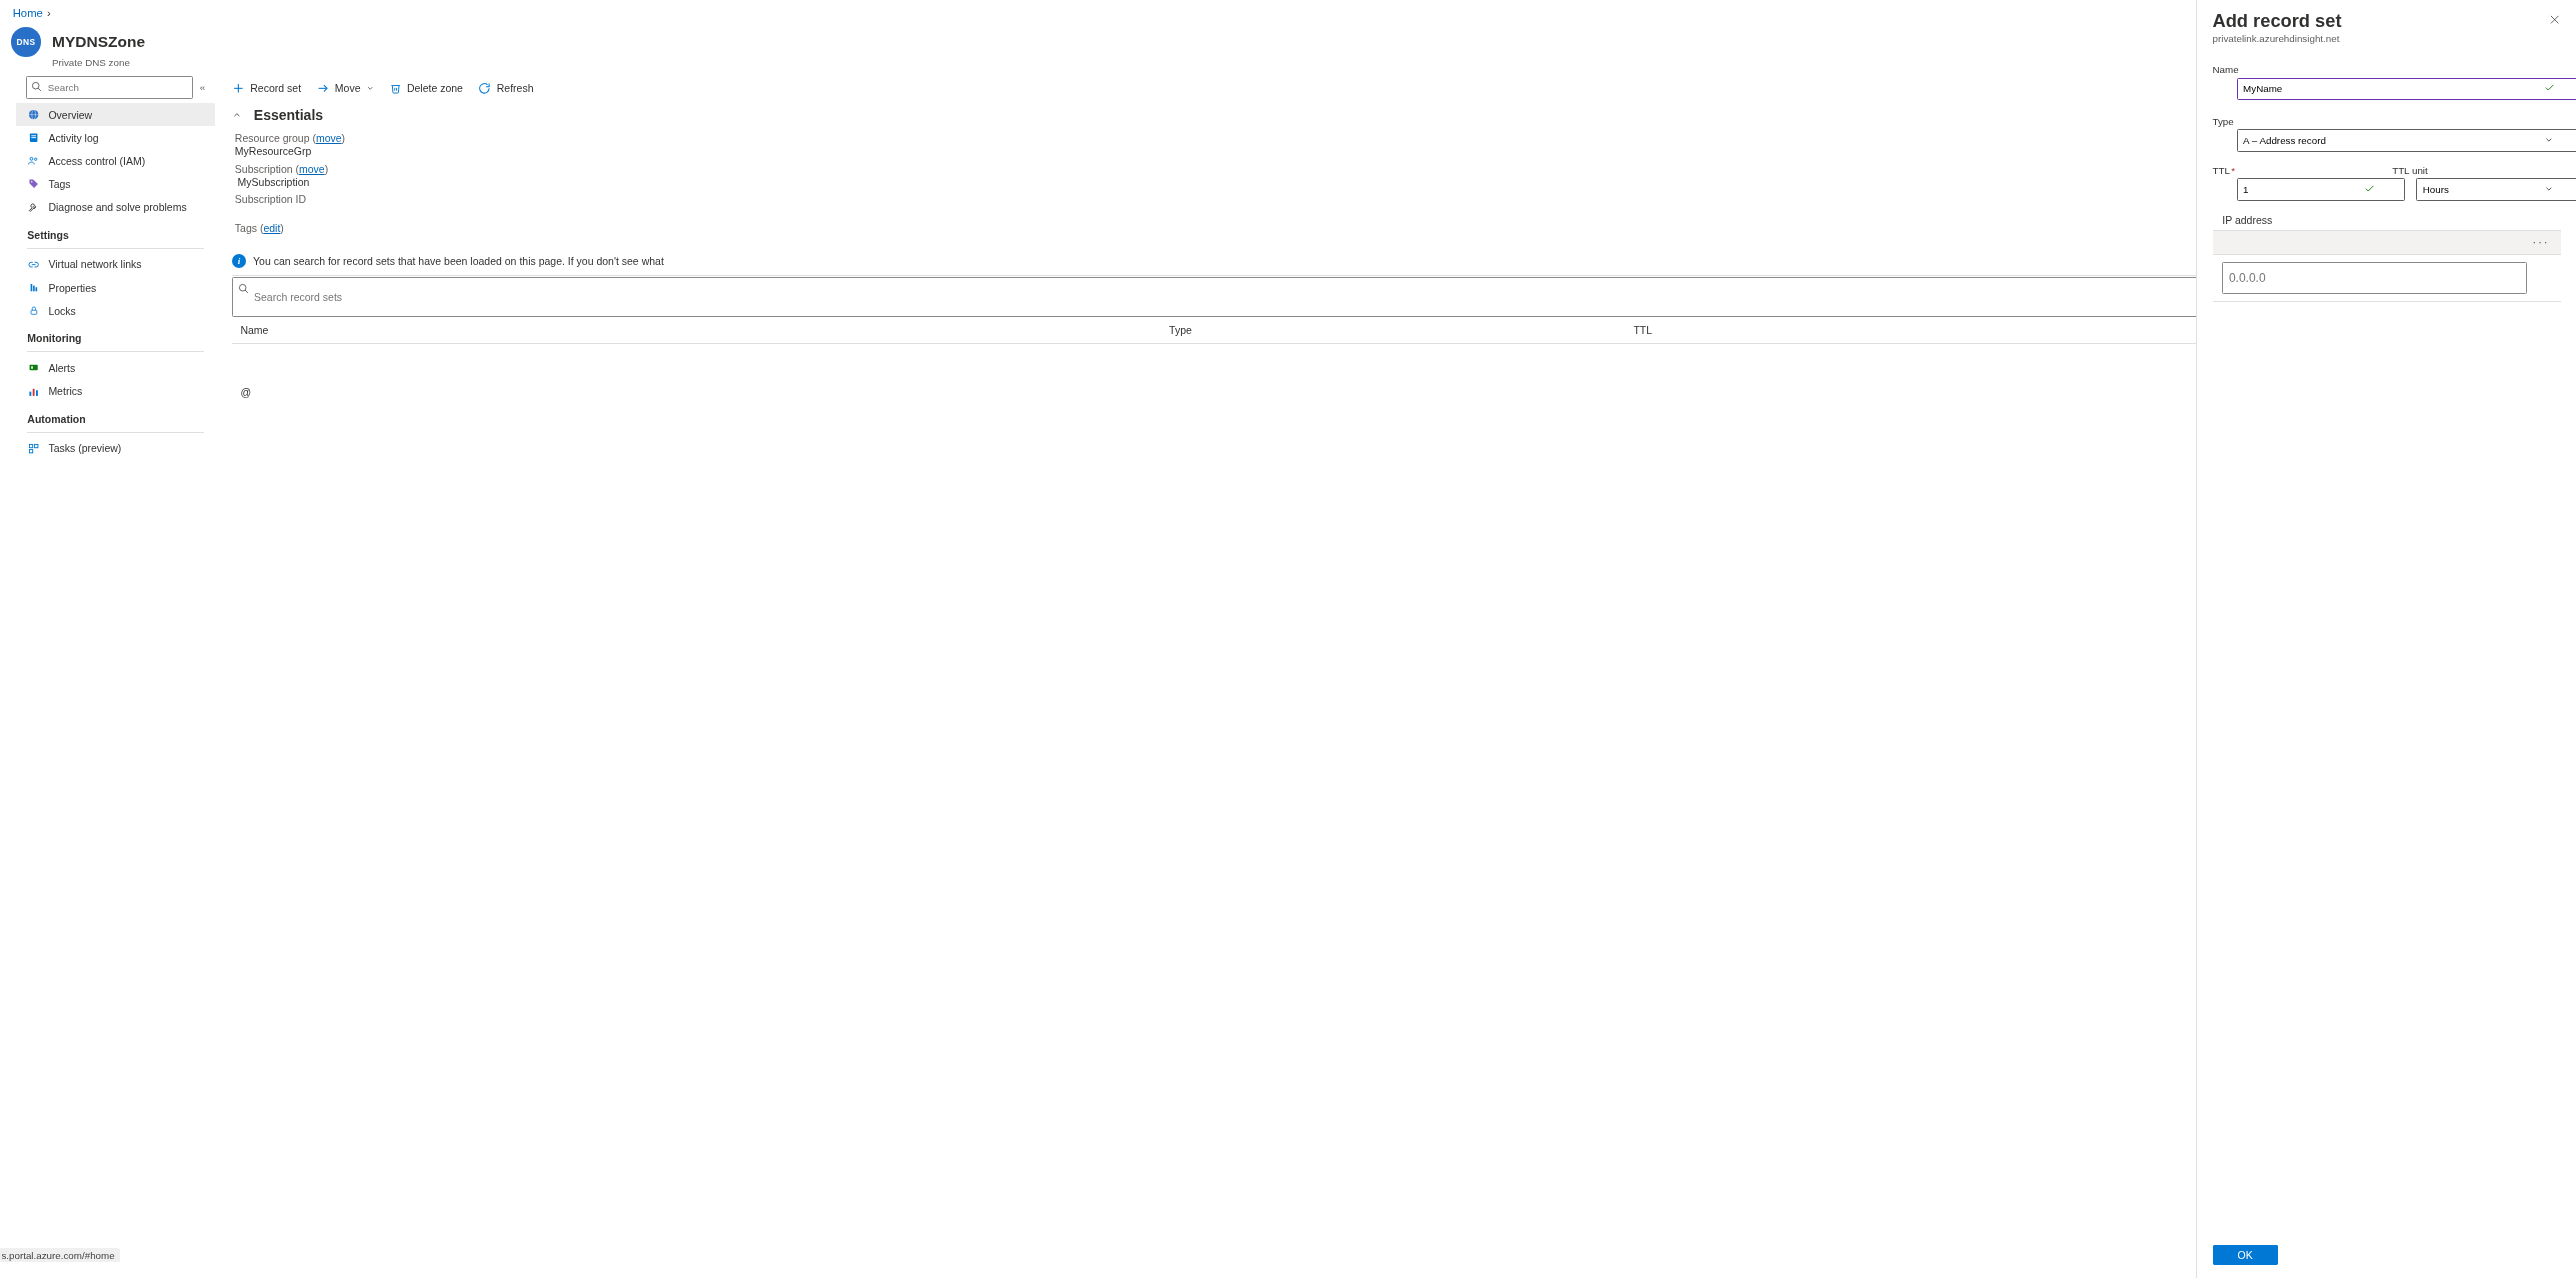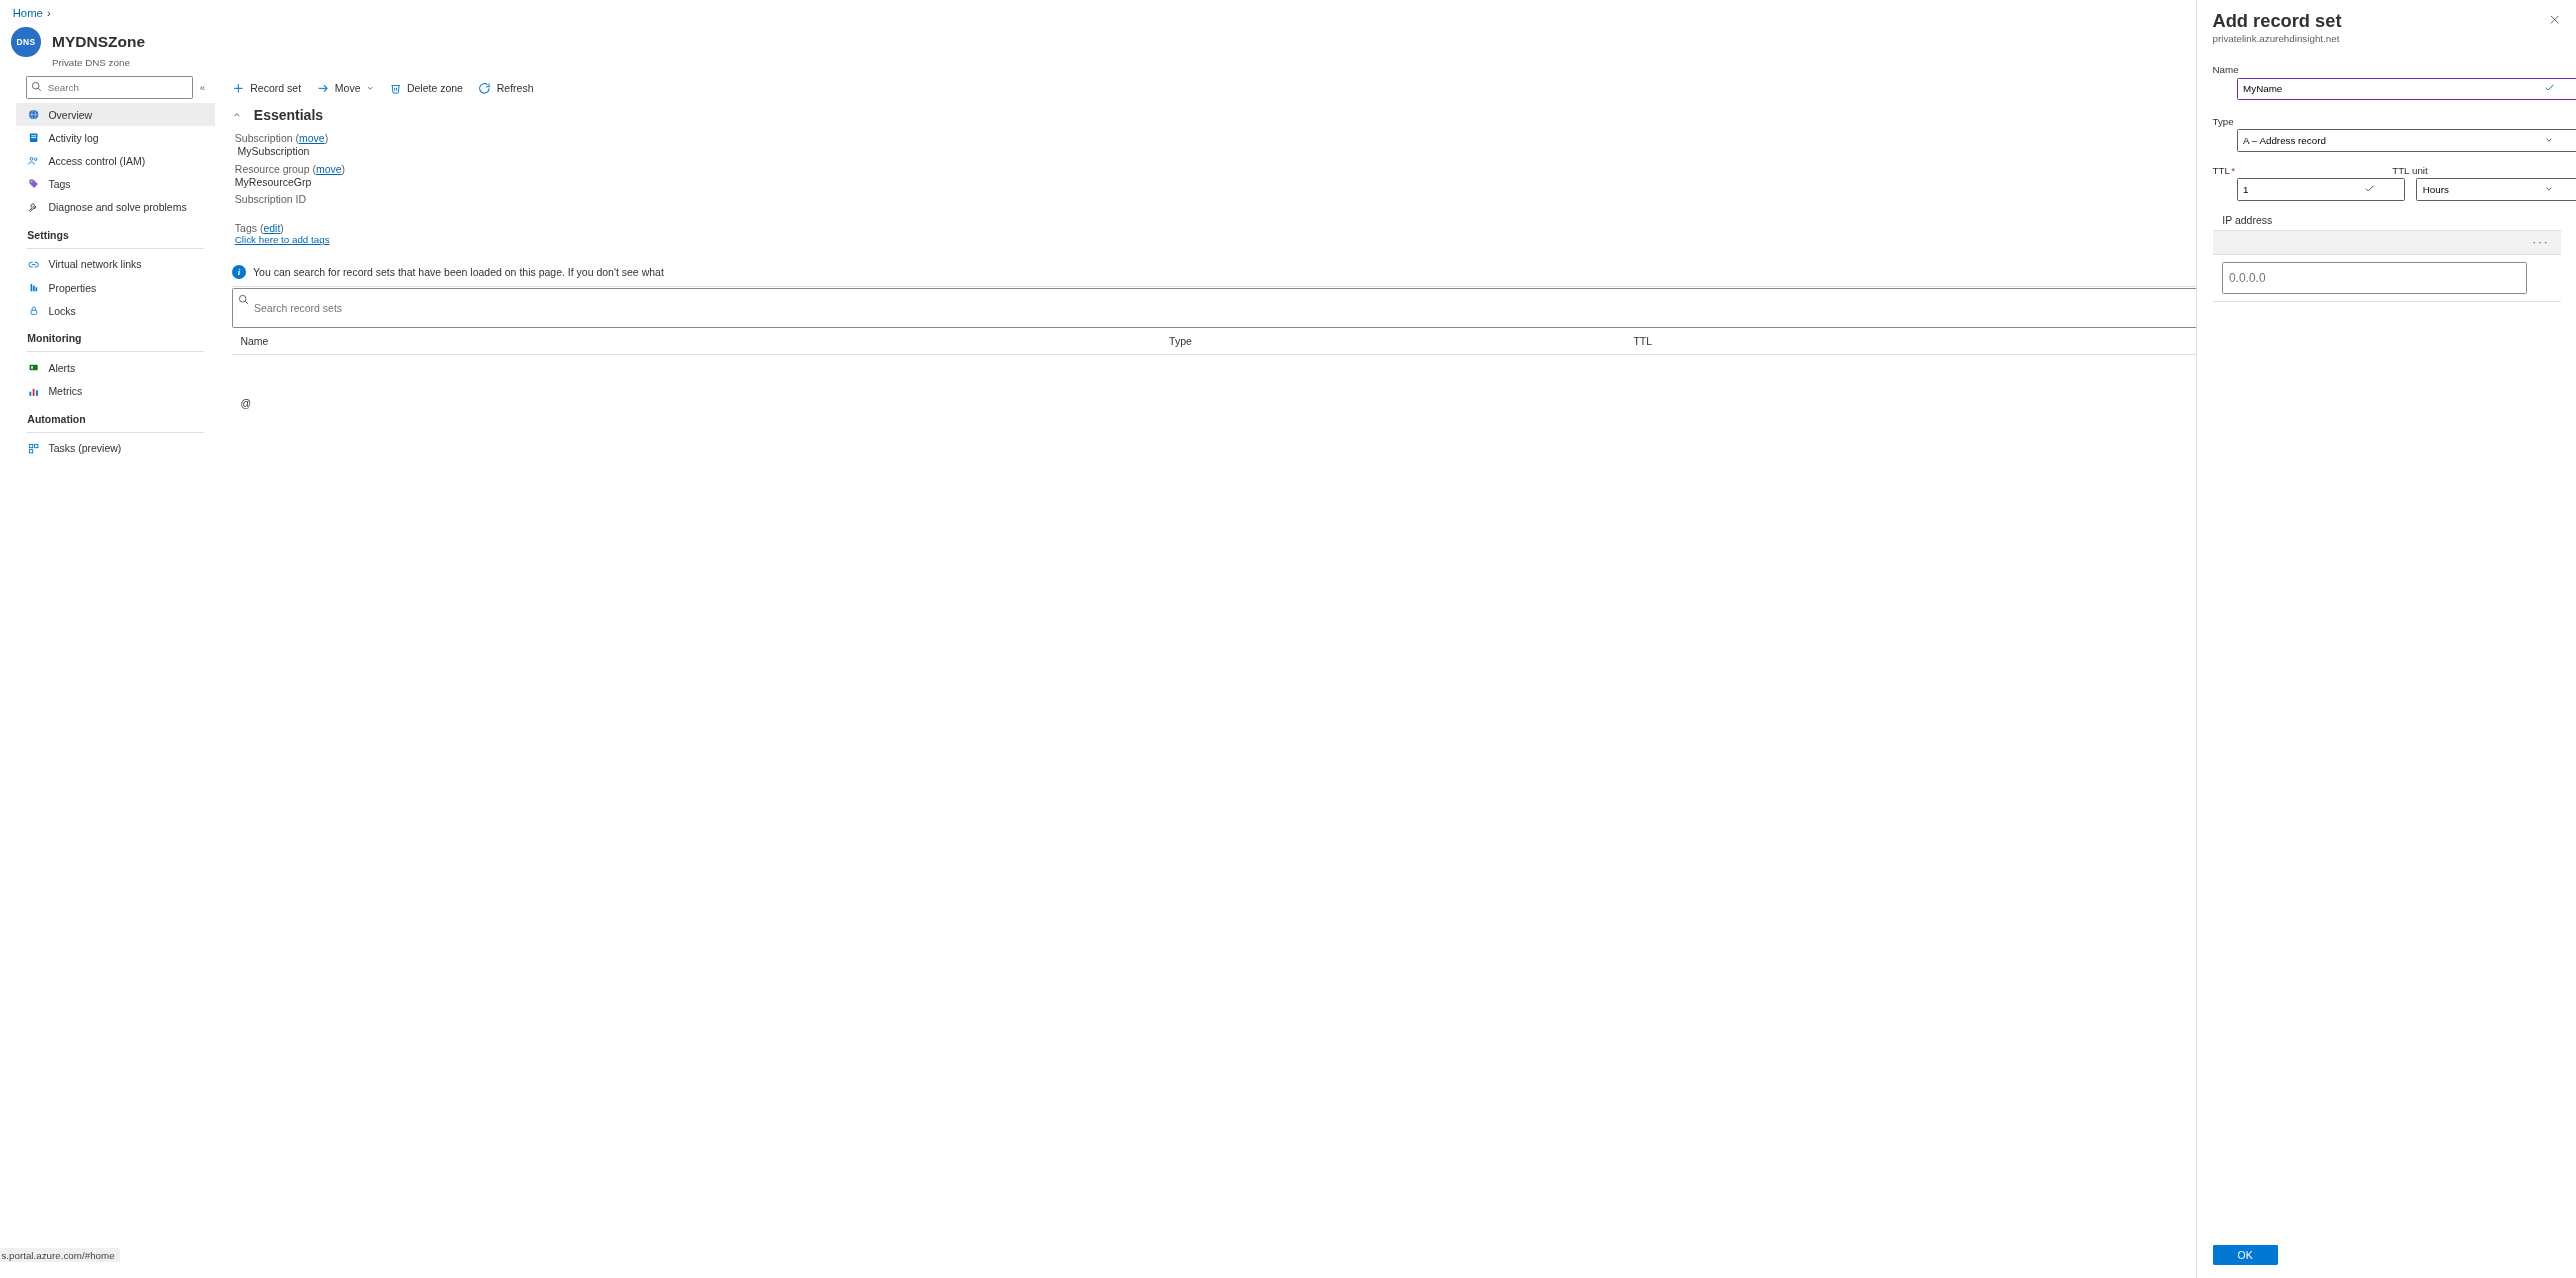--- a/index.html
+++ b/index.html
@@ -281,33 +281,32 @@
       </div>
 
       <div class="essentials-head">
         <svg width="9.8" height="9.8" viewBox="0 0 24 24" fill="none" stroke="#323130" stroke-width="2">
             <polyline points="6 15 12 9 18 15"></polyline>
           </svg>
         <span>Essentials</span>
       </div>
       <div class="ess-body">
         <div class="ess-row">
+          <span class="ess-label"><span>Resource group (</span><a>move</a><span>)</span></span>
+          <div class="ess-value">MyResourceGrp</div>
+        </div>
+        <div class="ess-row">
           <span class="ess-label"><span>Subscription (</span><a>move</a><span>)</span></span>
           <div class="ess-value" style="padding-left:2.8px">MySubscription</div>
         </div>
         <div class="ess-row">
-          <span class="ess-label"><span>Resource group (</span><a>move</a><span>)</span></span>
-          <div class="ess-value">MyResourceGrp</div>
-        </div>
-        <div class="ess-row">
           <span class="ess-label">Subscription ID</span>
         </div>
         <div class="ess-row" style="padding-top:14px">
           <span class="ess-label"><span>Tags (</span><a>edit</a><span>)</span></span>
-          <div><a>Click here to add tags</a></div>
         </div>
       </div>
 
       <div class="info-bar" style="margin-top:9.8px;">
         <div class="info-circle">i</div>
         <span>You can search for record sets that have been loaded on this page. If you don't see what</span>
       </div>
 
       <div class="search-records">
         <span class="sicon">

